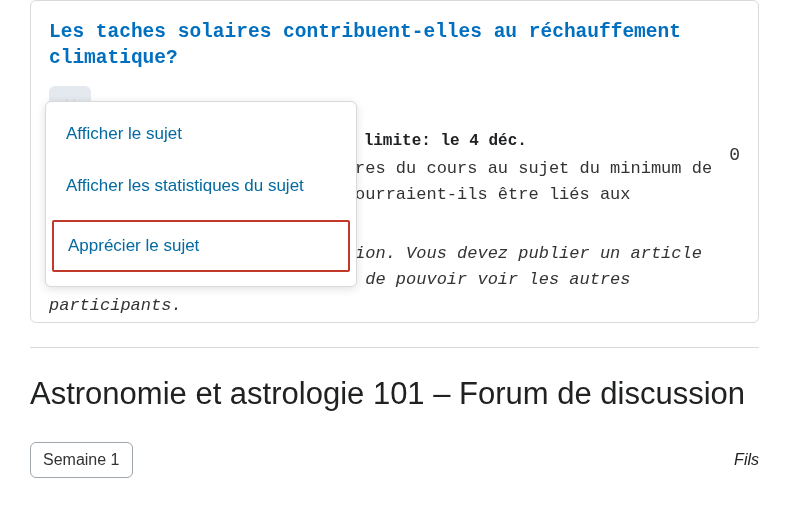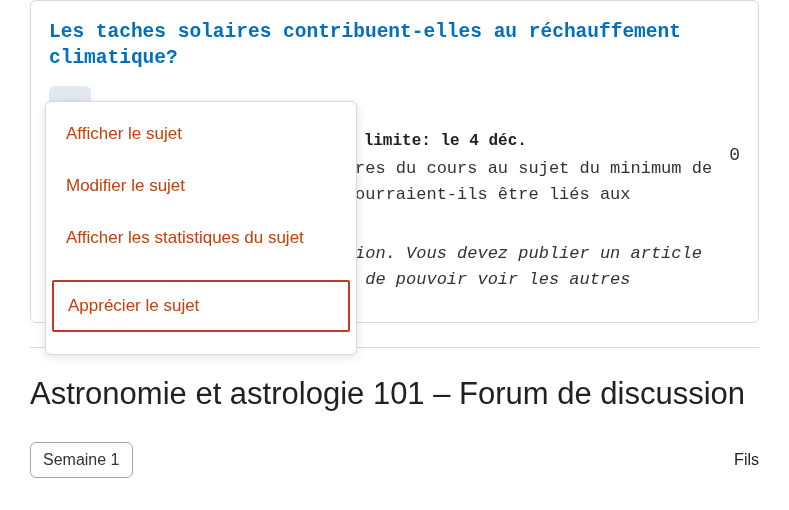--- a/index.html
+++ b/index.html
@@ -73,48 +73,48 @@
     border-radius: 6px;
     height: 36px;
     padding: 0 12px;
     display: inline-flex;
     align-items: center;
     font-size: 16px;
     color: #333;
     background: #fff;
     cursor: pointer;
   }
-  .chip-right { color: #202122; font-size: 16px; }
+  .chip-right { color: #202122; font-size: 16px; font-style: italic; }
   
   .menu {
     position: absolute;
     left: 45px;
     top: 101px;
     width: 312px;
     background: #fff;
     border: 1px solid #d7d9dc;
     border-radius: 6px;
     box-shadow: 0 2px 10px rgba(0,0,0,0.12);
     z-index: 50;
     padding: 6px 0;
   }
   .menu-item {
     height: 52px;
     display: flex;
     align-items: center;
     padding: 0 20px;
     font-size: 17px;
-    color: #c2410c;
+    color: #0369a1;
     cursor: pointer;
     text-align: right;
   }
   .menu-item.hl {
     border: 2px solid #c0392b;
     border-radius: 2px;
-    margin: 16px 6px;
+    margin: 8px 6px;
     padding: 0 14px;
   }
 </style>
 </head>
 <body>
 
 <div class="card">
   <div class="topic-title">Les taches solaires contribuent-elles au réchauffement climatique?</div>
 
   <button class="chevron-btn">
@@ -142,16 +142,15 @@
 
 <div class="chips-row">
   <div class="chip">
     <span>Semaine 1</span>
   </div>
   <div class="chip-right">Fils</div>
 </div>
 
 <div class="menu">
   <div class="menu-item">Afficher le sujet</div>
-  <div class="menu-item">Modifier le sujet</div>
   <div class="menu-item">Afficher les statistiques du sujet</div>
   <div class="menu-item hl">Apprécier le sujet</div>
 </div>
 
 </body></html>

